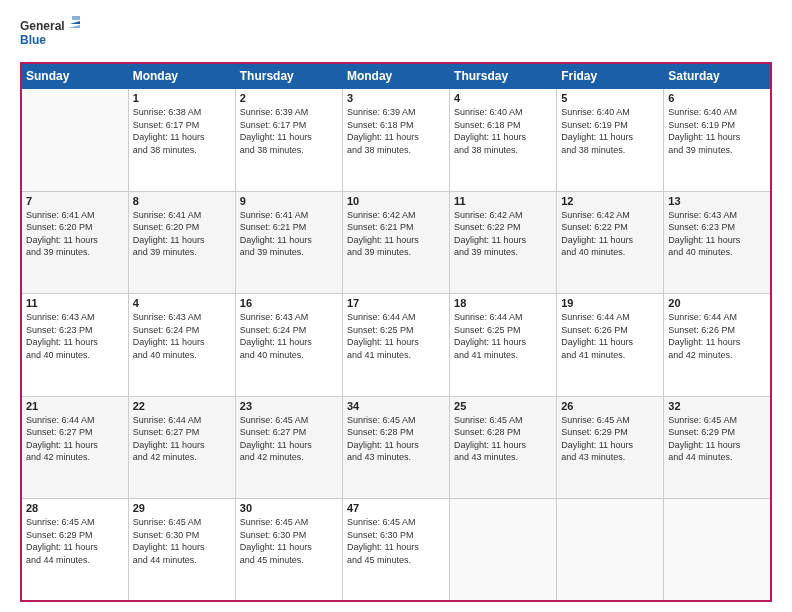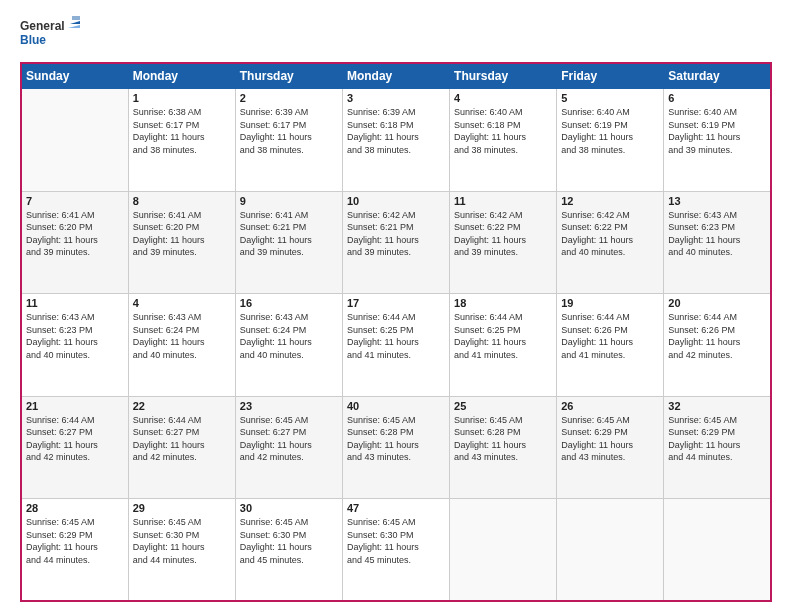--- a/index.html
+++ b/index.html
@@ -325,21 +325,21 @@
           <td>
             <span class="day-number">23</span>
             <div class="day-info">
               <span style="display: block;">Sunrise: 6:45 AM</span>
               <span style="display: block;">Sunset: 6:27 PM</span>
               <span style="display: block;">Daylight: 11 hours</span>
               <span style="display: block;">and 42 minutes.</span>
             </div>
           </td>
           <td>
-            <span class="day-number">40</span>
+            <span class="day-number">34</span>
             <div class="day-info">
               <span style="display: block;">Sunrise: 6:45 AM</span>
               <span style="display: block;">Sunset: 6:28 PM</span>
               <span style="display: block;">Daylight: 11 hours</span>
               <span style="display: block;">and 43 minutes.</span>
             </div>
           </td>
           <td>
             <span class="day-number">25</span>
             <div class="day-info">

